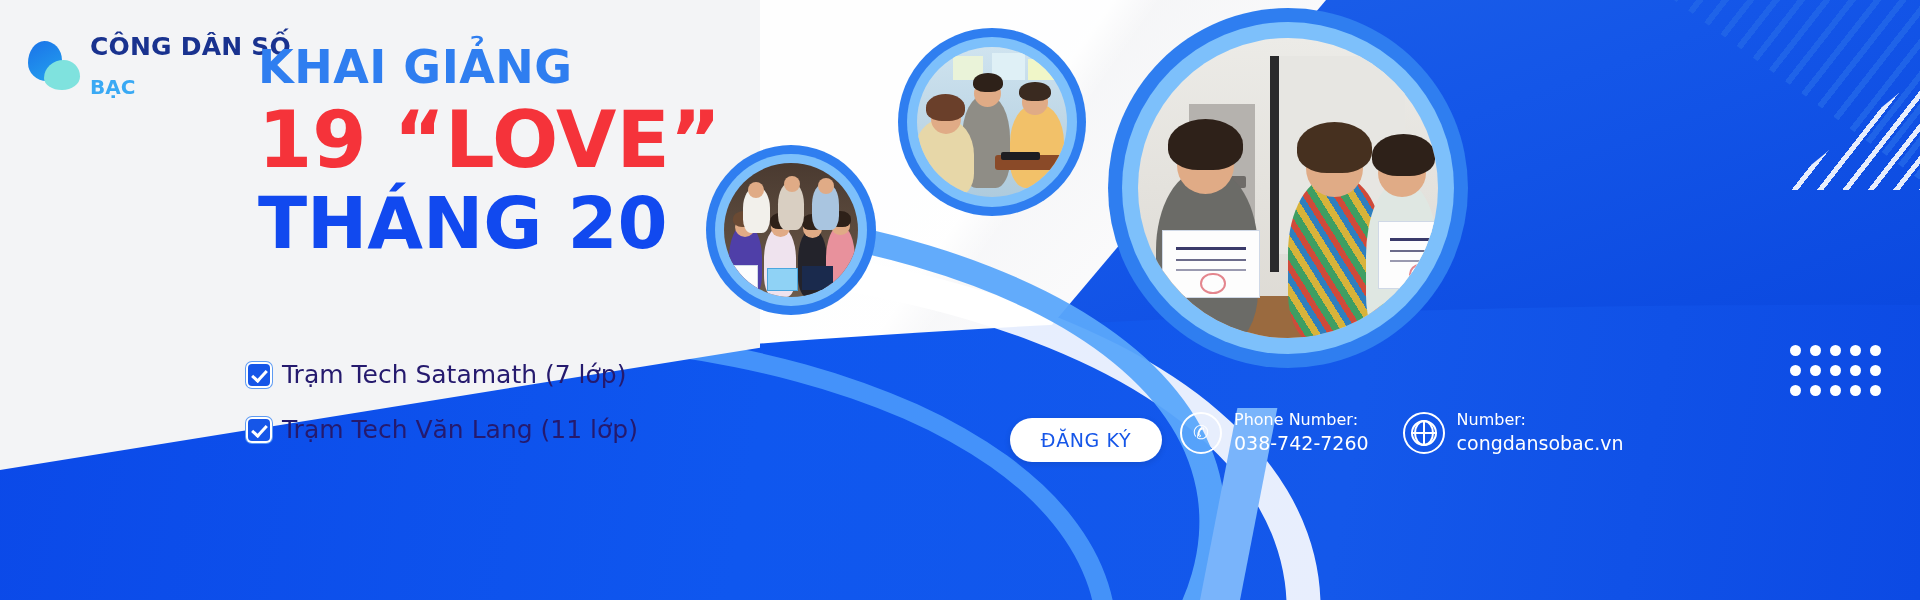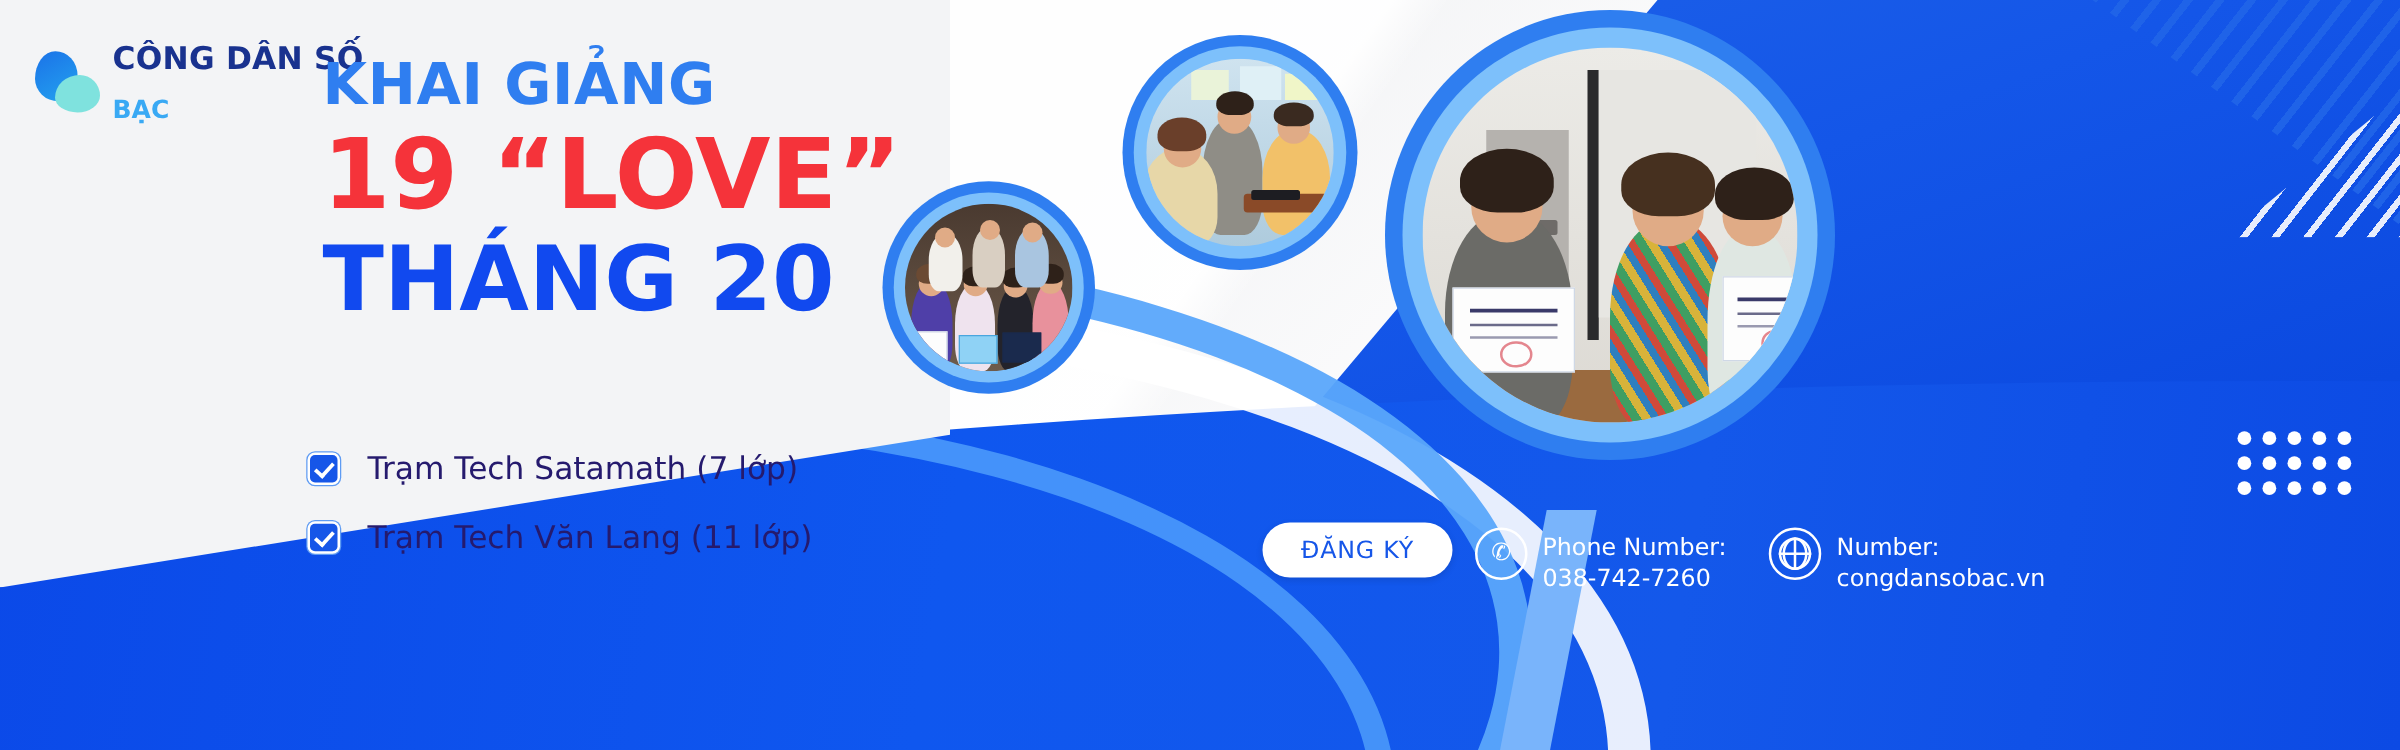--- a/index.html
+++ b/index.html
@@ -122,21 +122,21 @@
     font-family:"DejaVu Sans", sans-serif;font-weight:bold;font-size:78px;
     color:#f5333a;letter-spacing:0px;line-height:1.05;margin-top:10px;
   }
   .h-line3{
     font-family:"DejaVu Sans", sans-serif;font-weight:bold;font-size:72px;
     color:#1149ef;letter-spacing:0px;line-height:1.05;margin-top:4px;
   }
 
   
   .bullets{position:absolute;left:248px;top:360px;display:flex;flex-direction:column;gap:26px;}
-  .bullet{display:flex;align-items:center;gap:24px;}
+  .bullet{display:flex;align-items:center;gap:12px;}
   .cbx{
     width:22px;height:22px;border-radius:4px;background:#1656e8;
     box-shadow:0 0 0 2px #ffffff,0 0 0 3px #5e9bf3;
     position:relative;flex:0 0 auto;
   }
   .cbx:after{
     content:"";position:absolute;left:7px;top:3px;width:6px;height:12px;
     border:solid #ffffff;border-width:0 3px 3px 0;transform:rotate(42deg);
   }
   .bullet span{
@@ -195,21 +195,21 @@
   .c-icon{
     width:38px;height:38px;border-radius:50%;border:2px solid #ffffff;
     display:flex;align-items:center;justify-content:center;color:#ffffff;
     font-size:19px;line-height:1;flex:0 0 auto;
   }
   .globe{position:relative;width:22px;height:22px;border:2px solid #fff;border-radius:50%;}
   .globe:before{content:"";position:absolute;left:50%;top:-2px;bottom:-2px;width:0;border-left:2px solid #fff;transform:translateX(-1px);}
   .globe:after{content:"";position:absolute;left:-2px;right:-2px;top:50%;height:0;border-top:2px solid #fff;transform:translateY(-1px);}
   .globe em{position:absolute;left:1px;right:1px;top:-2px;bottom:-2px;border:2px solid #fff;border-radius:50%;}
   .c-text{color:#ffffff;font-family:"DejaVu Sans", sans-serif;line-height:1.3;}
-  .c-label{font-size:19px;margin-top:16px;}
+  .c-label{font-size:16px;}
   .c-value{font-size:19px;}
 </style>
 </head>
 <body>
 
 <div class="banner">
 
   <div class="bg-light"></div>
   <div class="bg-sheen"></div>
   <div class="blob-ghost"></div>

